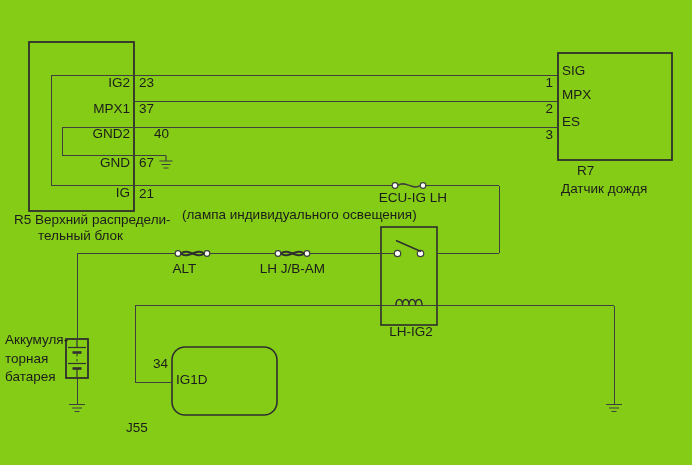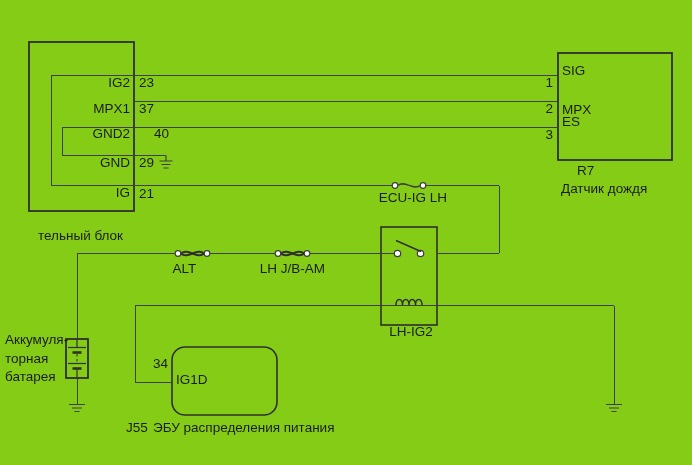--- a/index.html
+++ b/index.html
@@ -93,44 +93,45 @@
     </g>
   </svg>
 
   <div class="lbl ra" style="left:80px;top:75.5px;width:50px;">IG2</div>
   <div class="lbl" style="left:139px;top:75.5px;">23</div>
   <div class="lbl ra" style="left:80px;top:101.5px;width:50px;">MPX1</div>
   <div class="lbl" style="left:139px;top:102px;">37</div>
   <div class="lbl ra" style="left:80px;top:127px;width:50px;">GND2</div>
   <div class="lbl" style="left:154px;top:127px;">40</div>
   <div class="lbl ra" style="left:80px;top:155.5px;width:50px;">GND</div>
-  <div class="lbl" style="left:139px;top:156px;">29</div>
+  <div class="lbl" style="left:139px;top:156px;">67</div>
   <div class="lbl ra" style="left:80px;top:186px;width:50px;">IG</div>
   <div class="lbl" style="left:139px;top:187px;">21</div>
 
+  <div class="lbl" style="left:14px;top:213px;">R5 Верхний распредели-</div>
   <div class="lbl" style="left:38px;top:228.5px;">тельный блок</div>
 
   <div class="lbl" style="left:562px;top:63.5px;">SIG</div>
   <div class="lbl ra" style="left:529px;top:76px;width:24px;">1</div>
-  <div class="lbl" style="left:562px;top:103px;text-align:right;">MPX</div>
+  <div class="lbl" style="left:562px;top:88px;text-align:right;">MPX</div>
   <div class="lbl ra" style="left:529px;top:102px;width:24px;">2</div>
   <div class="lbl" style="left:562px;top:115px;">ES</div>
   <div class="lbl ra" style="left:529px;top:127.5px;width:24px;">3</div>
 
   <div class="lbl" style="left:577px;top:164px;">R7</div>
   <div class="lbl" style="left:561px;top:182px;">Датчик дождя</div>
 
   <div class="lbl ctr" style="left:377px;top:190.5px;width:72px;">ECU-IG LH</div>
+  <div class="lbl" style="left:182px;top:207.5px;">(лампа индивидуального освещения)</div>
   <div class="lbl ctr" style="left:164px;top:262px;width:41px;">ALT</div>
   <div class="lbl ctr" style="left:252px;top:261.5px;width:81px;">LH J/B-AM</div>
 
   <div class="lbl ctr" style="left:384px;top:324.5px;width:54px;">LH-IG2</div>
 
   <div class="lbl" style="left:5px;top:333px;">Аккумуля-</div>
   <div class="lbl" style="left:5px;top:351.5px;">торная</div>
   <div class="lbl" style="left:5px;top:369.5px;">батарея</div>
 
   <div class="lbl ra" style="left:138px;top:356.5px;width:30px;">34</div>
   <div class="lbl" style="left:176px;top:372.5px;">IG1D</div>
   <div class="lbl" style="left:126px;top:420.5px;">J55</div>
-  <div class="lbl" style="left:153px;top:420.5px;">ЭБУ распределения питания</div>
 
 </div>
 
 </body></html>

